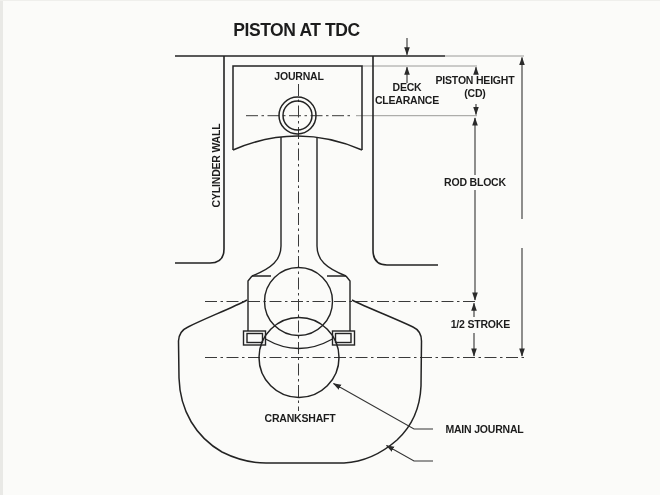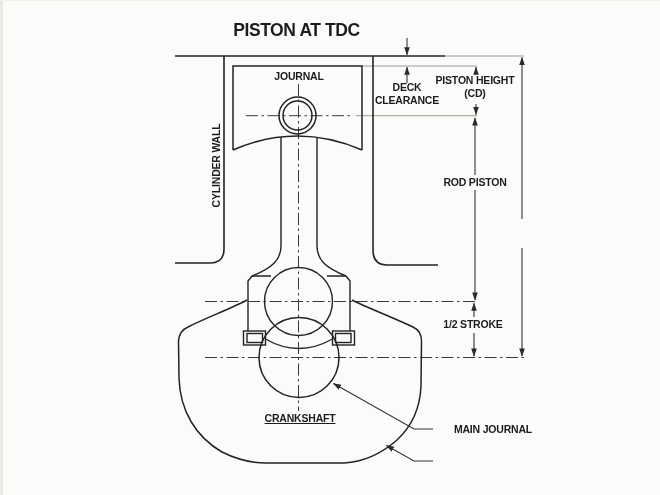--- a/index.html
+++ b/index.html
@@ -12,21 +12,21 @@
   .scan-edge-top{position:absolute;left:0;top:0;width:100%;height:1px;background:#efefec;}
   svg{position:absolute;left:0;top:0;}
   .lbl{
     position:absolute;font-weight:bold;color:#1c1c1c;
     font-size:10.5px;line-height:13px;letter-spacing:-0.2px;
     text-align:center;white-space:nowrap;
   }
   .lbl span{display:block;}
   .title{font-size:17.5px;letter-spacing:-0.4px;line-height:20px;}
   .vert{transform:rotate(-90deg);transform-origin:center;}
-  .left-align{text-align:right;}
+  .left-align{text-align:center;}
 </style>
 </head>
 <body>
 
 <div class="canvas">
   <div class="scan-edge-left"></div>
   <div class="scan-edge-top"></div>
 
   <svg width="660" height="495" viewBox="0 0 660 495">
     <defs>
@@ -116,22 +116,22 @@
   <div class="lbl" style="left:432px;top:74px;width:86px;">
     <span>PISTON HEIGHT</span>
     <span>(CD)</span>
   </div>
 
   <div class="lbl" style="left:367px;top:81px;width:80px;">
     <span>DECK</span>
     <span>CLEARANCE</span>
   </div>
 
-  <div class="lbl" style="left:438px;top:176px;width:74px;">ROD PISTON</div>
+  <div class="lbl" style="left:438px;top:176px;width:74px;">ROD BLOCK</div>
 
 
-  <div class="lbl" style="left:436px;top:318px;width:74px;">1/2 STROKE</div>
+  <div class="lbl" style="left:436px;top:318px;width:74px;text-align:right;">1/2 STROKE</div>
 
-  <div class="lbl" style="left:261px;top:412px;width:78px;text-decoration:underline;">CRANKSHAFT</div>
+  <div class="lbl" style="left:261px;top:412px;width:78px;">CRANKSHAFT</div>
 
   <div class="lbl left-align" style="left:437px;top:423px;width:95px;">MAIN JOURNAL</div>
 
 </div>
 
 </body></html>

